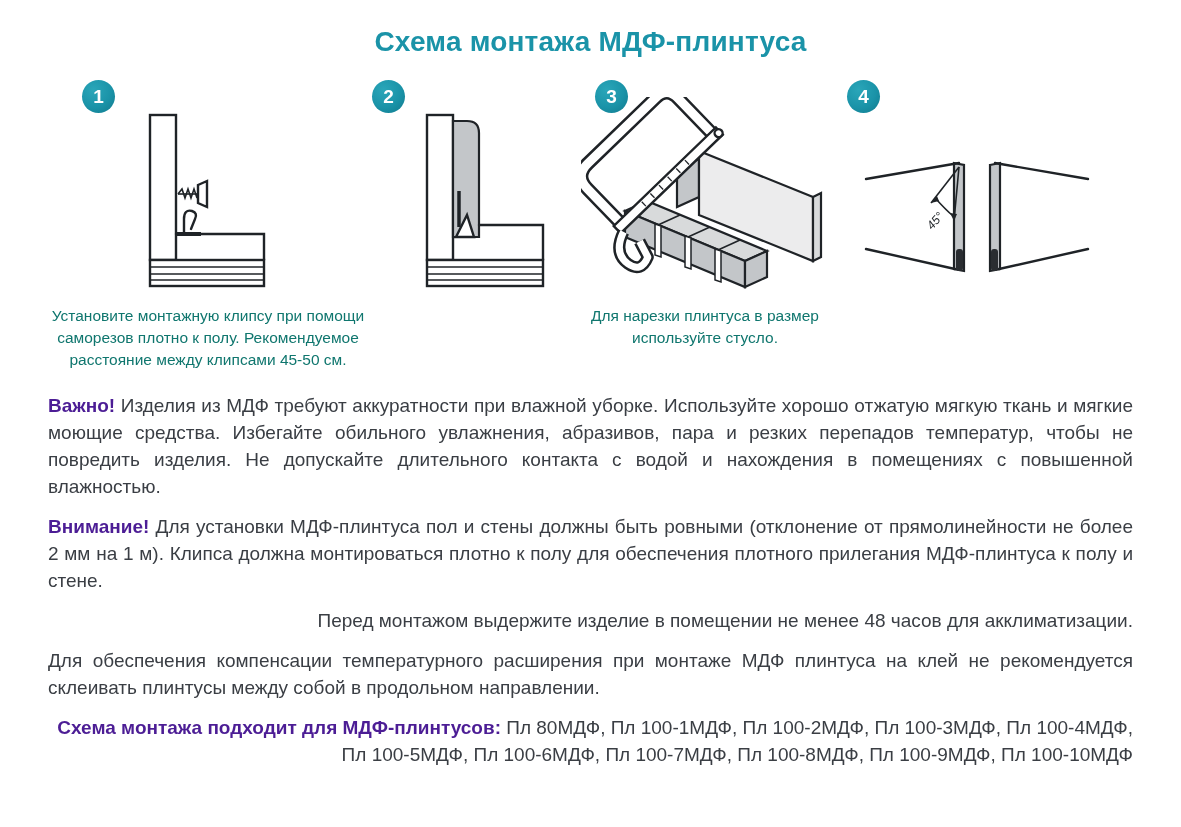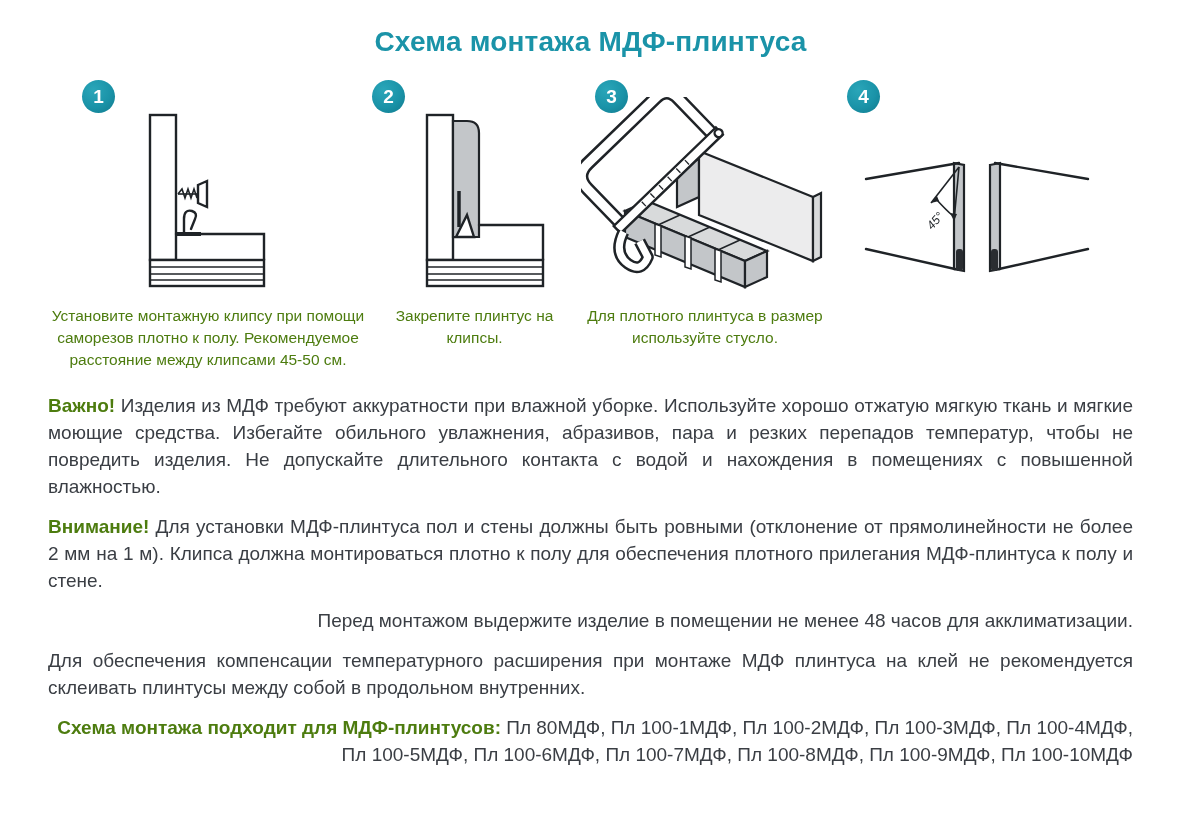--- a/index.html
+++ b/index.html
@@ -8,25 +8,25 @@
   .title{text-align:center;font-size:28px;font-weight:bold;color:#1a93a8;margin:4px 0 22px 0;letter-spacing:.2px;}
   .steps{display:flex;justify-content:space-between;align-items:flex-start;}
   .step{display:flex;flex-direction:column;}
   .step1{width:320px;} .step2{width:205px;} .step3{width:248px;} .step4{width:300px;}
   .badge{width:33px;height:33px;border-radius:50%;
     background:radial-gradient(circle at 35% 30%, #2aa6b9 0%, #1a93a8 55%, #11798c 100%);
     color:#fff;font-weight:bold;font-size:19px;display:flex;align-items:center;justify-content:center;
     margin:0 0 -16px 34px;z-index:2;position:relative;}
   .step2 .badge{margin-left:0;} .step3 .badge{margin-left:14px;} .step4 .badge{margin-left:14px;}
   .diagram{height:192px;display:flex;align-items:flex-end;justify-content:center;}
-  .caption{margin-top:16px;font-size:15.5px;line-height:1.42;color:#4d7c0f;text-align:center;}
+  .caption{margin-top:16px;font-size:15.5px;line-height:1.42;color:#0f766e;text-align:center;}
   .texts{margin-top:22px;}
   .para{font-size:19px;line-height:1.42;margin:0 0 13px 0;text-align:justify;}
   .para.no-just{text-align:right;}
-  .para b{color:#4d7c0f;}
+  .para b{color:#4c1d95;}
   svg{display:block;}
   .ln{stroke:#1f2327;stroke-width:2.4;fill:none;stroke-linecap:round;}
   .ln-thin{stroke:#1f2327;stroke-width:1.6;fill:none;}
   .fill-white{fill:#ffffff;stroke:#1f2327;stroke-width:2.4;}
   .fill-gray{fill:#c3c6c9;stroke:#1f2327;stroke-width:2.2;}
   .fill-lgray{fill:#ececed;stroke:#1f2327;stroke-width:2.2;}
   .fill-mgray{fill:#d8dadb;stroke:#1f2327;stroke-width:2.2;}
   .fill-dark{fill:#2a2d31;stroke:none;}
 </style>
 </head>
@@ -80,21 +80,20 @@
           <polygon points="81,134 99,134 92,112" class="fill-white" stroke-width="2"></polygon>
 
           <polyline points="104,122 168,122 168,157" class="ln"></polyline>
 
           <rect x="52" y="157" width="116" height="26" class="fill-white"></rect>
           <line x1="52" y1="164" x2="168" y2="164" class="ln-thin"></line>
           <line x1="52" y1="171" x2="168" y2="171" class="ln-thin"></line>
           <line x1="52" y1="177" x2="168" y2="177" class="ln-thin"></line>
         </svg>
       </div>
-      <div class="caption">Закрепите плинтус на клипсы.</div>
     </div>
 
     <div class="step step3">
       <div class="badge">3</div>
       <div class="diagram">
         <svg width="248" height="192" viewBox="0 0 248 192">
 
           <g>
             <polygon points="96,72 118,62 118,100 96,110" class="fill-gray"></polygon>
             <polygon points="118,54 232,100 232,164 118,118" class="fill-lgray"></polygon>
@@ -123,21 +122,21 @@
                 <line x1="96" y1="97" x2="96" y2="103"></line>
               <line x1="108" y1="97" x2="108" y2="103"></line>
                 <line x1="120" y1="97" x2="120" y2="103"></line>
             </g>
             <path d="M26,106 Q4,114 7,132 Q10,148 26,141 L31,124" fill="none" stroke="#1f2327" stroke-width="12" stroke-linejoin="round"></path>
             <path d="M26,106 Q4,114 7,132 Q10,148 26,141 L31,124" fill="none" stroke="#ffffff" stroke-width="7" stroke-linejoin="round"></path>
             <circle cx="163" cy="101" r="4" class="fill-white" stroke-width="2"></circle>
           </g>
         </svg>
       </div>
-      <div class="caption">Для плотного плинтуса в размер используйте стусло.</div>
+      <div class="caption">Для нарезки плинтуса в размер используйте стусло.</div>
     </div>
 
     <div class="step step4">
       <div class="badge">4</div>
       <div class="diagram">
         <svg width="300" height="186" viewBox="0 0 300 186">
 
           <g>
             <polygon points="121,60 131,62 131,168 121,166" class="fill-gray"></polygon>
             <line x1="33" y1="76" x2="126" y2="60" class="ln"></line>
@@ -162,17 +161,17 @@
           </g>
         </svg>
       </div>
     </div>
   </div>
 
   <div class="texts">
     <p class="para"><b>Важно!</b> <span>Изделия из МДФ требуют аккуратности при влажной уборке. Используйте хорошо отжатую мягкую ткань и мягкие моющие средства. Избегайте обильного увлажнения, абразивов, пара и резких перепадов температур, чтобы не повредить изделия. Не допускайте длительного контакта с водой и нахождения в помещениях с повышенной влажностью.</span></p>
     <p class="para"><b>Внимание!</b> <span>Для установки МДФ-плинтуса пол и стены должны быть ровными (отклонение от прямолинейности не более 2 мм на 1 м). Клипса должна монтироваться плотно к полу для обеспечения плотного прилегания МДФ-плинтуса к полу и стене.</span></p>
     <p class="para no-just"><span>Перед монтажом выдержите изделие в помещении не менее 48 часов для акклиматизации.</span></p>
-    <p class="para"><span>Для обеспечения компенсации температурного расширения при монтаже МДФ плинтуса на клей не рекомендуется склеивать плинтусы между собой в продольном внутренних.</span></p>
+    <p class="para"><span>Для обеспечения компенсации температурного расширения при монтаже МДФ плинтуса на клей не рекомендуется склеивать плинтусы между собой в продольном направлении.</span></p>
     <p class="para no-just"><b>Схема монтажа подходит для МДФ-плинтусов:</b> <span>Пл 80МДФ, Пл 100-1МДФ, Пл 100-2МДФ, Пл 100-3МДФ, Пл 100-4МДФ, Пл 100-5МДФ, Пл 100-6МДФ, Пл 100-7МДФ, Пл 100-8МДФ, Пл 100-9МДФ, Пл 100-10МДФ</span></p>
   </div>
 
 </div>
 
 </body></html>

